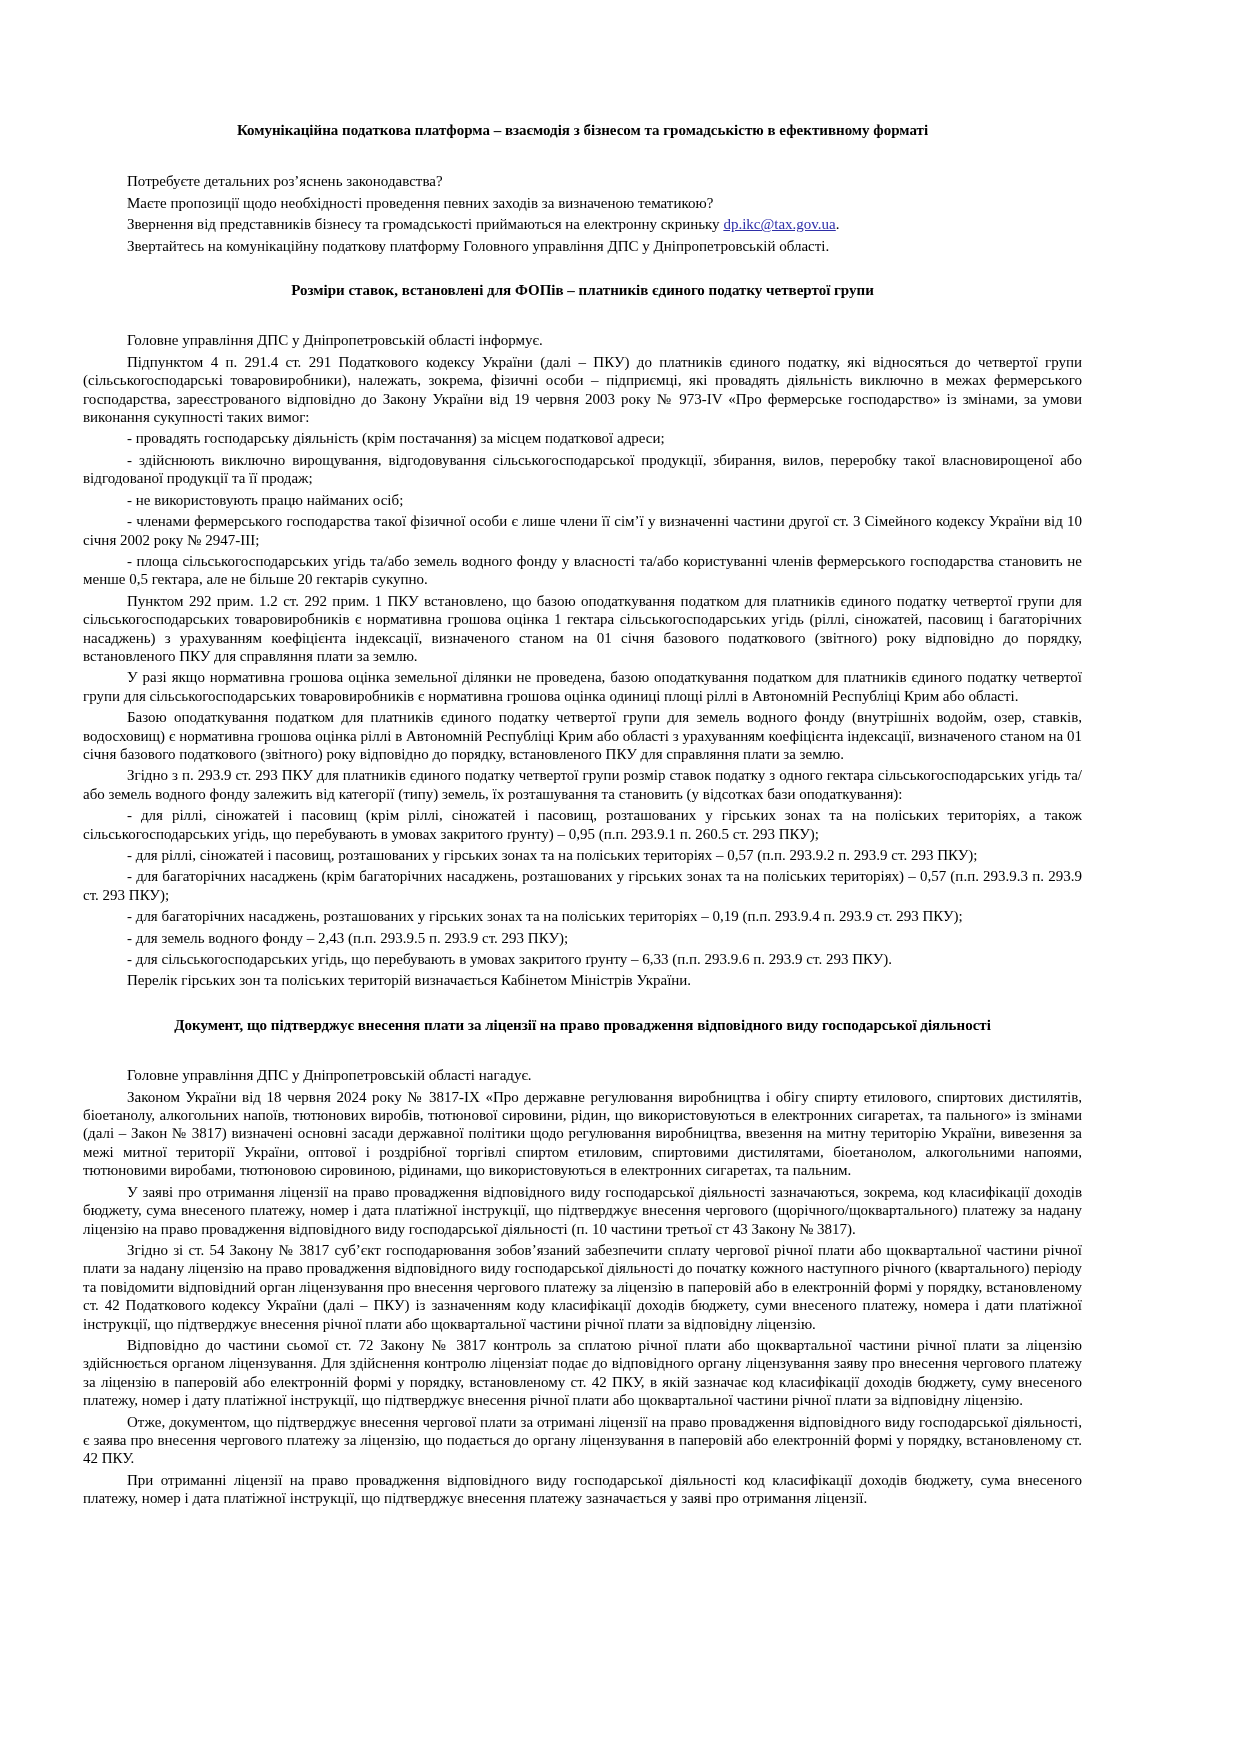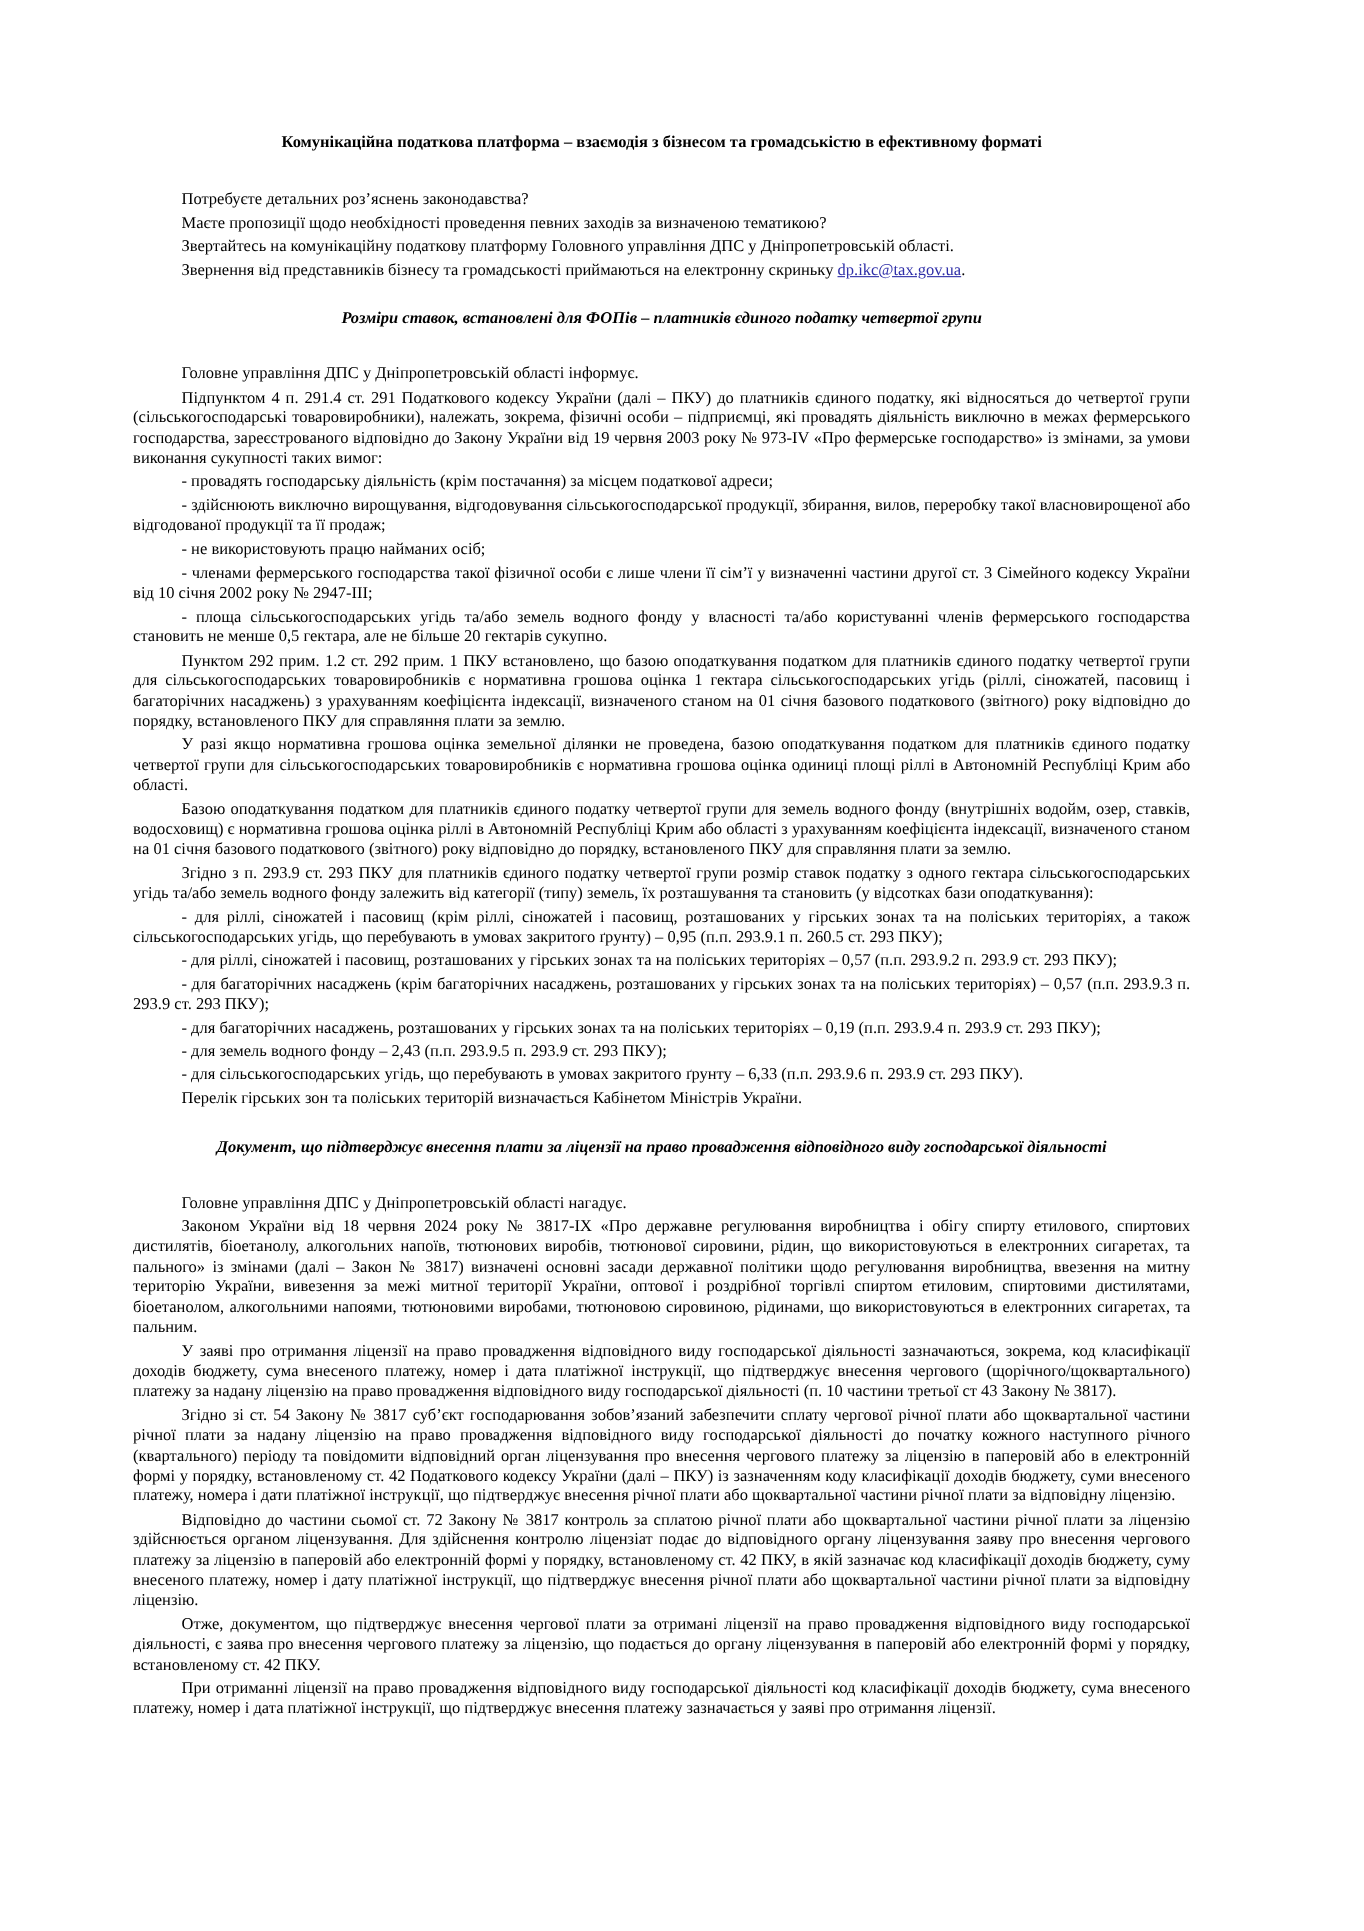--- a/index.html
+++ b/index.html
@@ -6,58 +6,58 @@
     margin: 0;
     padding: 0;
     background: #ffffff;
   }
   .page {
     position: relative;
     box-sizing: border-box;
     width: 1240px;
     height: 1755px;
     background: #ffffff;
-    padding: 121px 155px 0 118px;
+    padding: 121px 155px 0 80px;
     font-family: "Liberation Serif", "DejaVu Serif", serif;
     font-size: 15px;
     line-height: 18.4px;
     color: #000000;
     overflow: hidden;
   }
   .doc-heading {
     font-size: 15px;
     line-height: 18.4px;
     font-weight: bold;
     text-align: center;
     margin: 0;
   }
   h1.doc-heading { margin: 0 0 33px 0; }
-  h2.doc-heading { margin: 26px 0 32px 0; font-style: italic; }
+  h2.doc-heading { margin: 26px 0 32px 0; }
   .body-par {
     margin: 3px;
     text-indent: 44px;
     text-align: justify;
   }
   .email-link {
     color: var(--link-color, #2e2ea8);
     text-decoration: underline;
     cursor: pointer;
   }
 </style>
 </head>
 <body>
 
 <div class="page">
 
   <h1 class="doc-heading">Комунікаційна податкова платформа – взаємодія з бізнесом та громадськістю в ефективному форматі</h1>
 
   <p class="body-par">Потребуєте детальних роз’яснень законодавства?</p>
   <p class="body-par">Маєте пропозиції щодо необхідності проведення певних заходів за визначеною тематикою?</p>
+  <p class="body-par"><span>Звернення від представників бізнесу та громадськості приймаються на електронну скриньку </span><a class="email-link" href="#">dp.ikc@tax.gov.ua</a><span>.</span></p>
   <p class="body-par">Звертайтесь на комунікаційну податкову платформу Головного управління ДПС у Дніпропетровській області.</p>
-  <p class="body-par"><span>Звернення від представників бізнесу та громадськості приймаються на електронну скриньку </span><a class="email-link" href="#">dp.ikc@tax.gov.ua</a><span>.</span></p>
 
   <h2 class="doc-heading">Розміри ставок, встановлені для ФОПів – платників єдиного податку четвертої групи</h2>
 
   <p class="body-par">Головне управління ДПС у Дніпропетровській області інформує.</p>
   <p class="body-par">Підпунктом 4 п. 291.4 ст. 291 Податкового кодексу України (далі – ПКУ) до платників єдиного податку, які відносяться до четвертої групи (сільськогосподарські товаровиробники), належать, зокрема, фізичні особи – підприємці, які провадять діяльність виключно в межах фермерського господарства, зареєстрованого відповідно до Закону України від 19 червня 2003 року № 973-IV «Про фермерське господарство» із змінами, за умови виконання сукупності таких вимог:</p>
   <p class="body-par">- провадять господарську діяльність (крім постачання) за місцем податкової адреси;</p>
   <p class="body-par">- здійснюють виключно вирощування, відгодовування сільськогосподарської продукції, збирання, вилов, переробку такої власновирощеної або відгодованої продукції та її продаж;</p>
   <p class="body-par">- не використовують працю найманих осіб;</p>
   <p class="body-par">- членами фермерського господарства такої фізичної особи є лише члени її сім’ї у визначенні частини другої ст. 3 Сімейного кодексу України від 10 січня 2002 року № 2947-III;</p>
   <p class="body-par">- площа сільськогосподарських угідь та/або земель водного фонду у власності та/або користуванні членів фермерського господарства становить не менше 0,5 гектара, але не більше 20 гектарів сукупно.</p>

